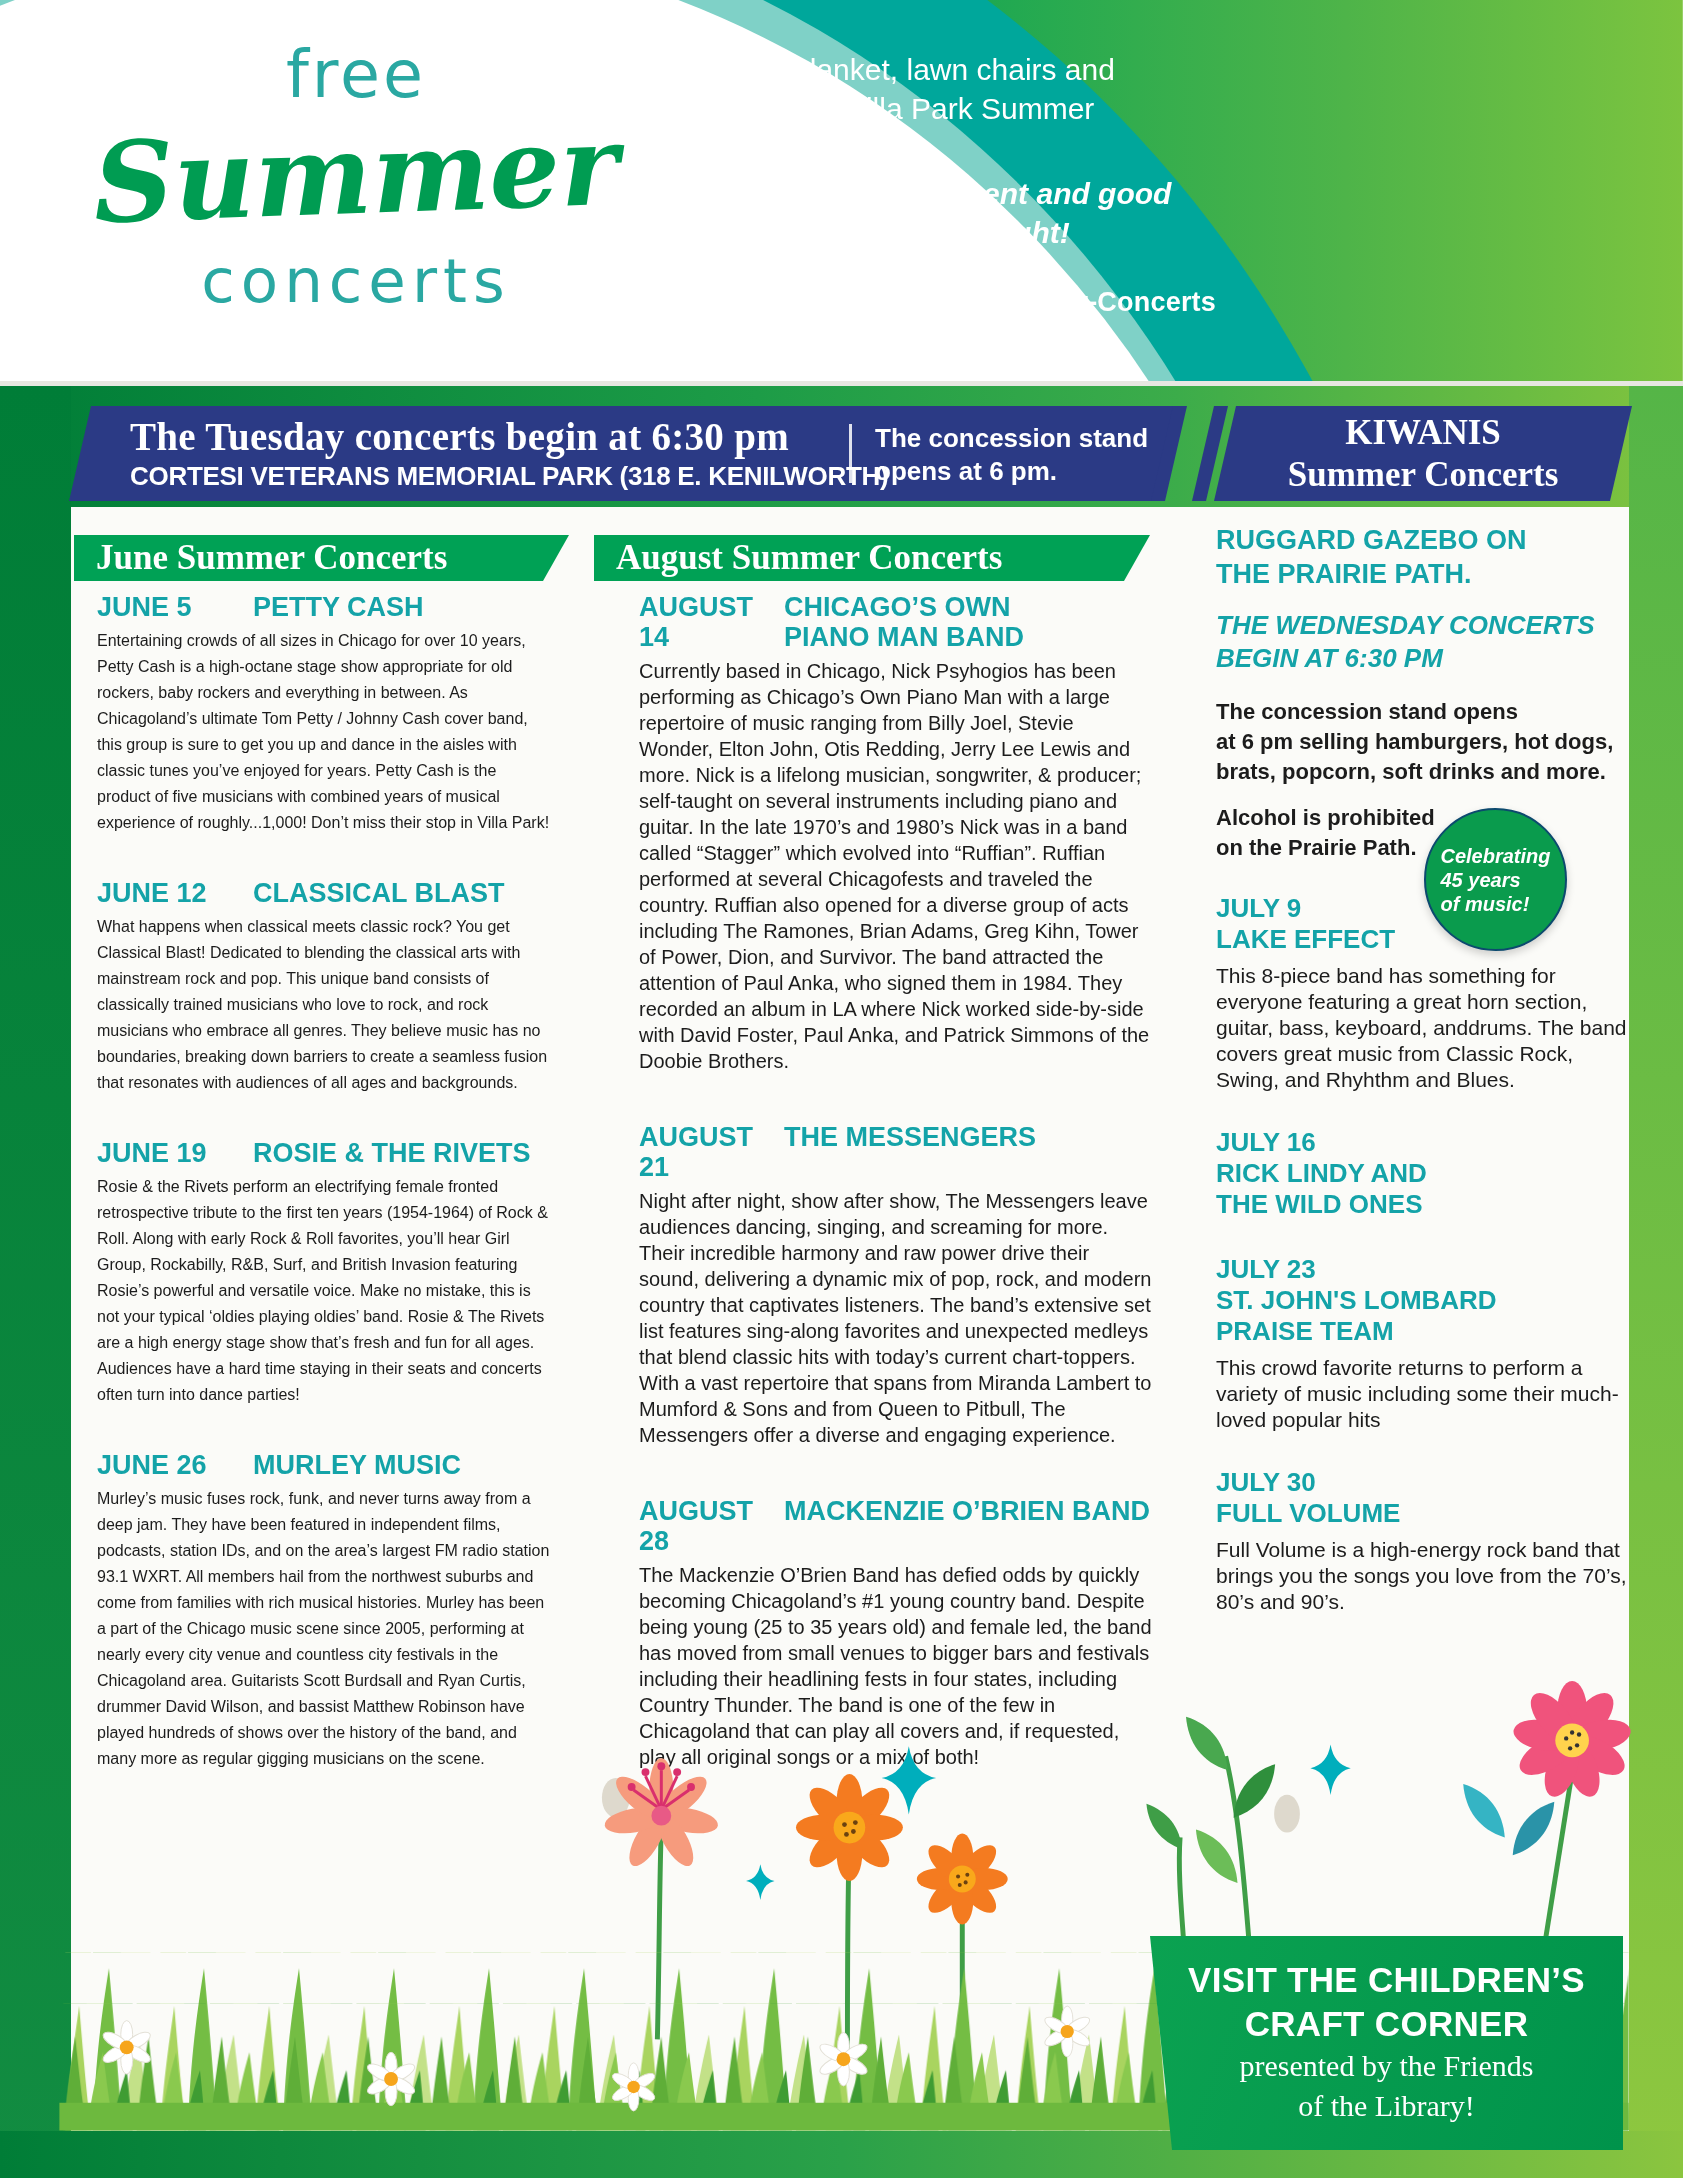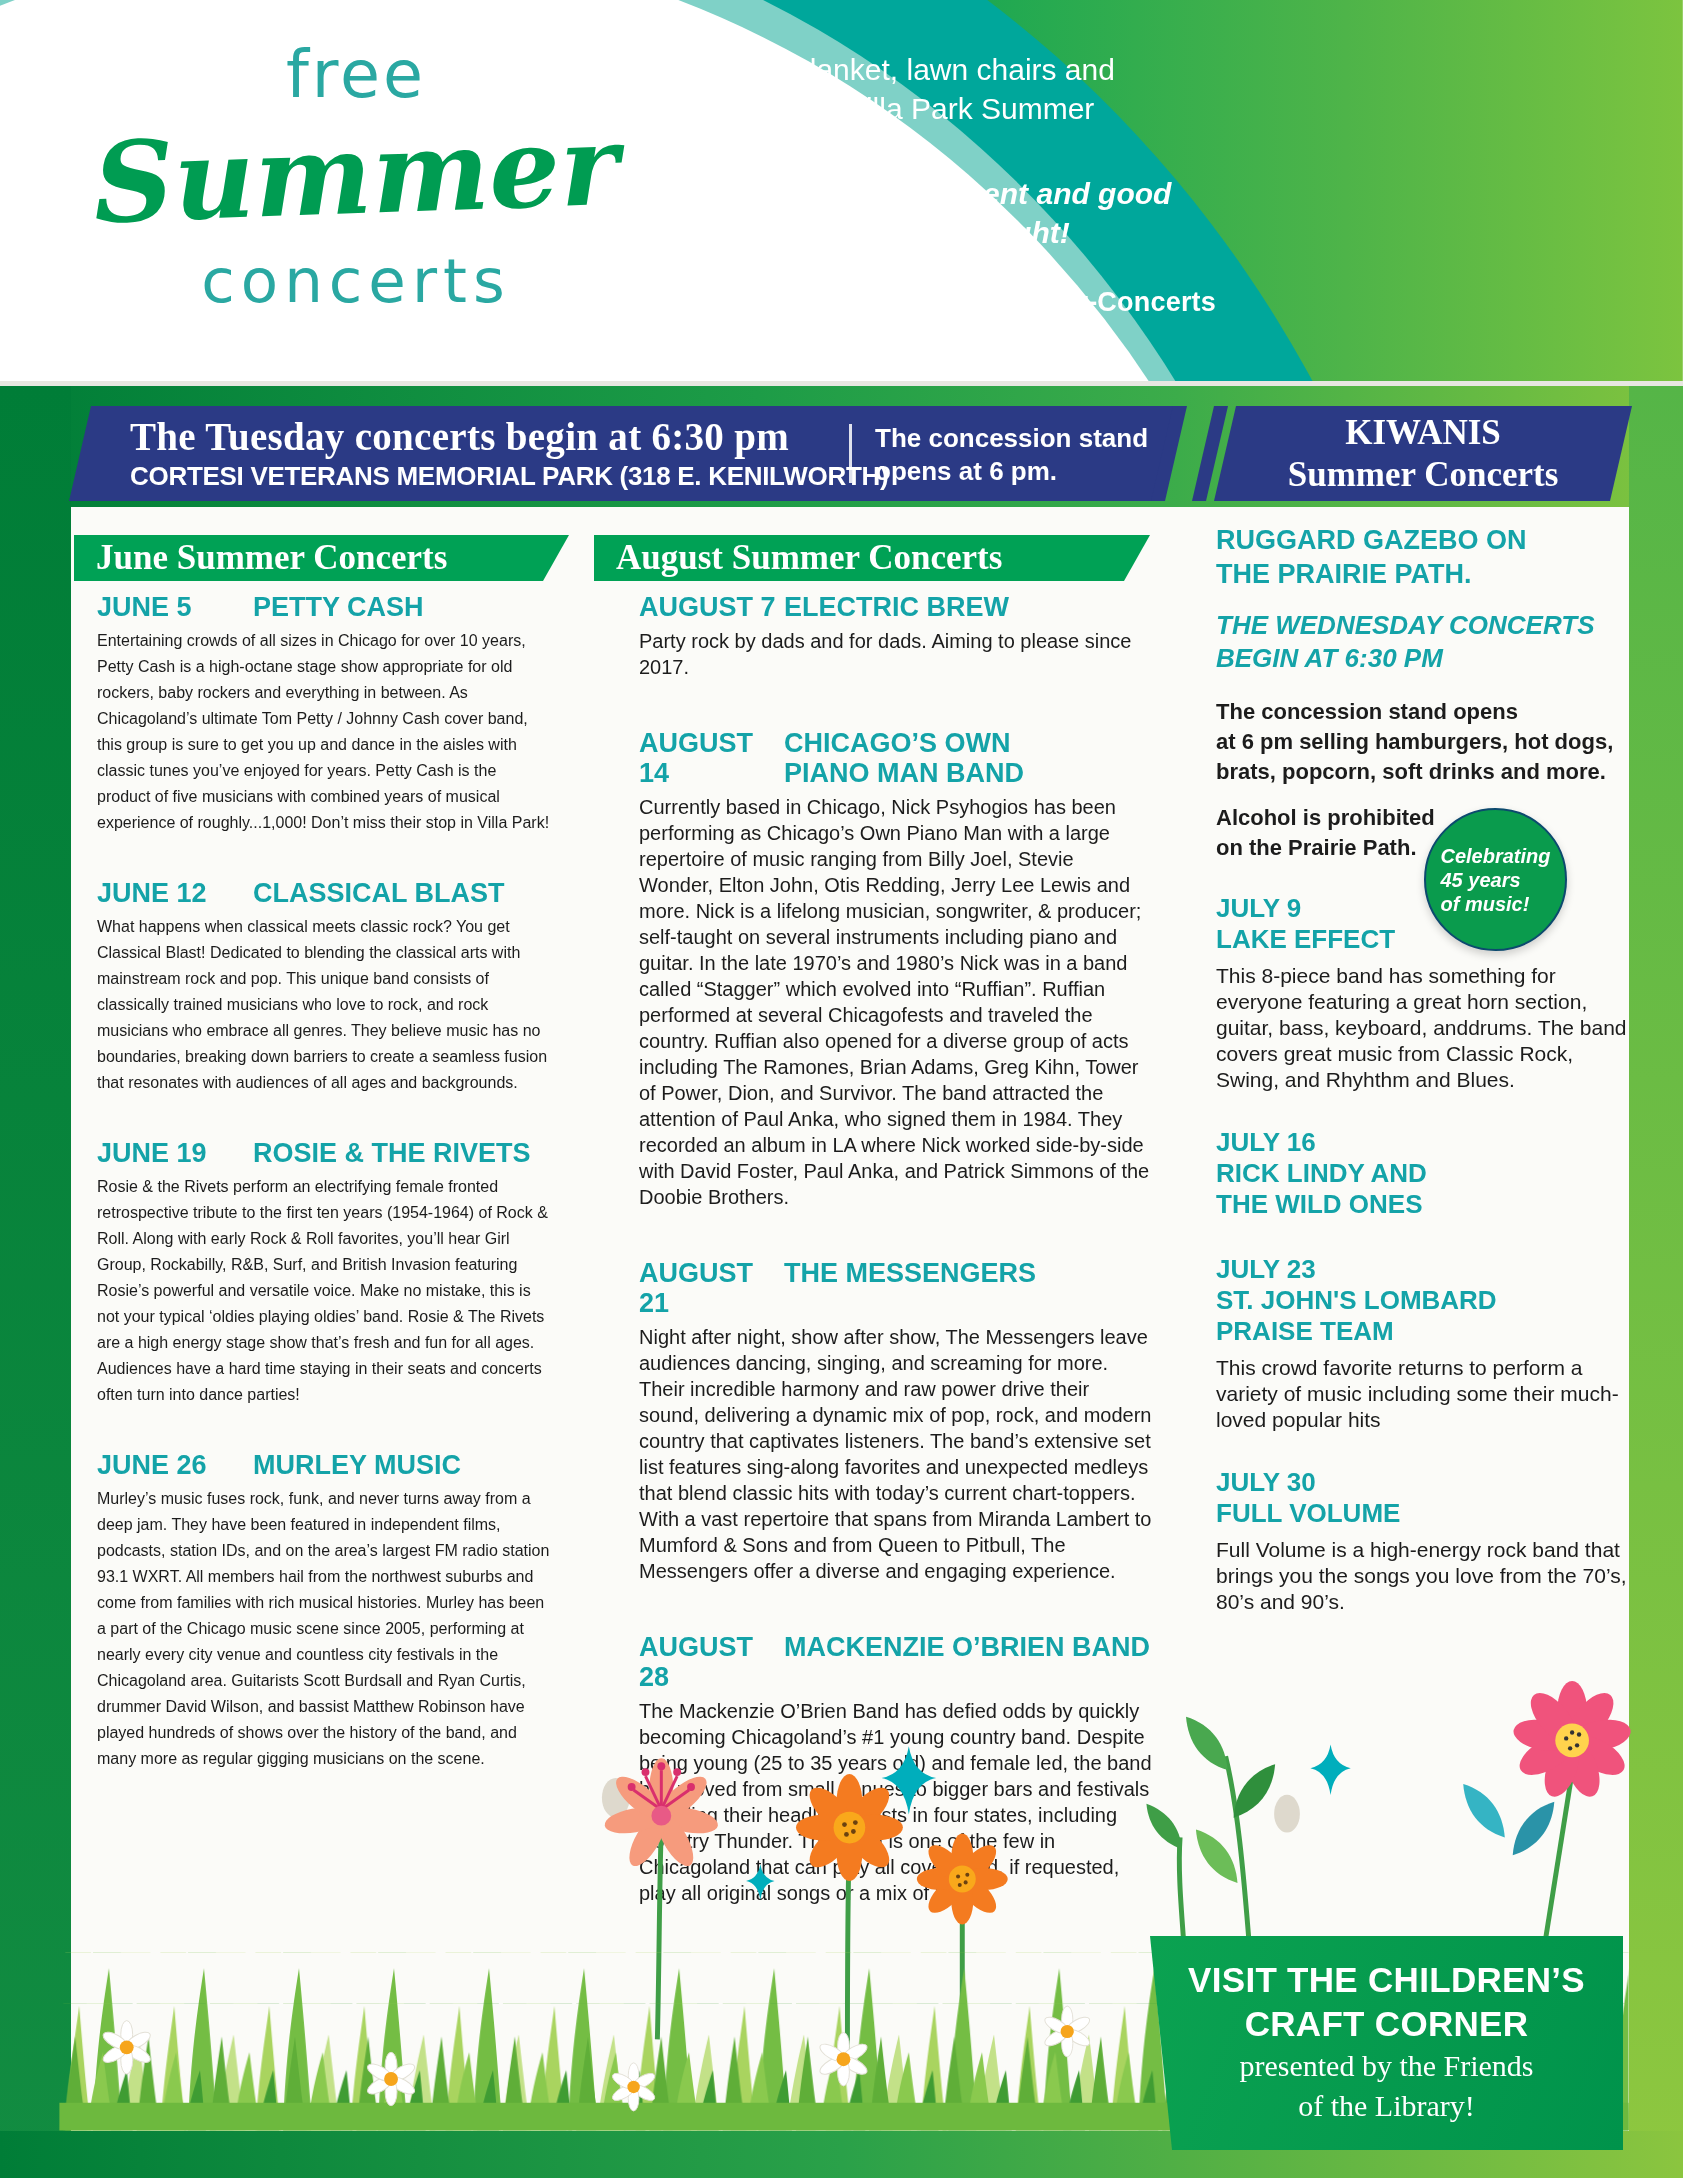--- a/index.html
+++ b/index.html
@@ -175,27 +175,20 @@
         <span class="ev-date">JUNE 26</span>
         <span class="ev-name">MURLEY MUSIC</span>
       </div>
       <div class="ev-desc">Murley’s music fuses rock, funk, and never turns away from a deep jam. They have been featured in independent films, podcasts, station IDs, and on the area’s largest FM radio station 93.1 WXRT. All members hail from the northwest suburbs and come from families with rich musical histories. Murley has been a part of the Chicago music scene since 2005, performing at nearly every city venue and countless city festivals in the Chicagoland area. Guitarists Scott Burdsall and Ryan Curtis, drummer David Wilson, and bassist Matthew Robinson have played hundreds of shows over the history of the band, and many more as regular gigging musicians on the scene.</div>
     </div>
   </div>
 
   <div class="col aug-col">
     <div class="event">
       <div class="ev-head">
-        <span class="ev-date">AUGUST 7</span>
-        <span class="ev-name">ELECTRIC BREW</span>
-      </div>
-      <div class="ev-desc">Party rock by dads and for dads. Aiming to please since 2017.</div>
-    </div>
-    <div class="event">
-      <div class="ev-head">
         <span class="ev-date">AUGUST 14</span>
         <span class="ev-name">CHICAGO’S OWN
 PIANO MAN BAND</span>
       </div>
       <div class="ev-desc">Currently based in Chicago, Nick Psyhogios has been performing as Chicago’s Own Piano Man with a large repertoire of music ranging from Billy Joel, Stevie Wonder, Elton John, Otis Redding, Jerry Lee Lewis and more. Nick is a lifelong musician, songwriter, &amp; producer; self-taught on several instruments including piano and guitar. In the late 1970’s and 1980’s Nick was in a band called “Stagger” which evolved into “Ruffian”. Ruffian performed at several Chicagofests and traveled the country. Ruffian also opened for a diverse group of acts including The Ramones, Brian Adams, Greg Kihn, Tower of Power, Dion, and Survivor. The band attracted the attention of Paul Anka, who signed them in 1984. They recorded an album in LA where Nick worked side-by-side with David Foster, Paul Anka, and Patrick Simmons of the Doobie Brothers.</div>
     </div>
     <div class="event">
       <div class="ev-head">
         <span class="ev-date">AUGUST 21</span>
         <span class="ev-name">THE MESSENGERS</span>

